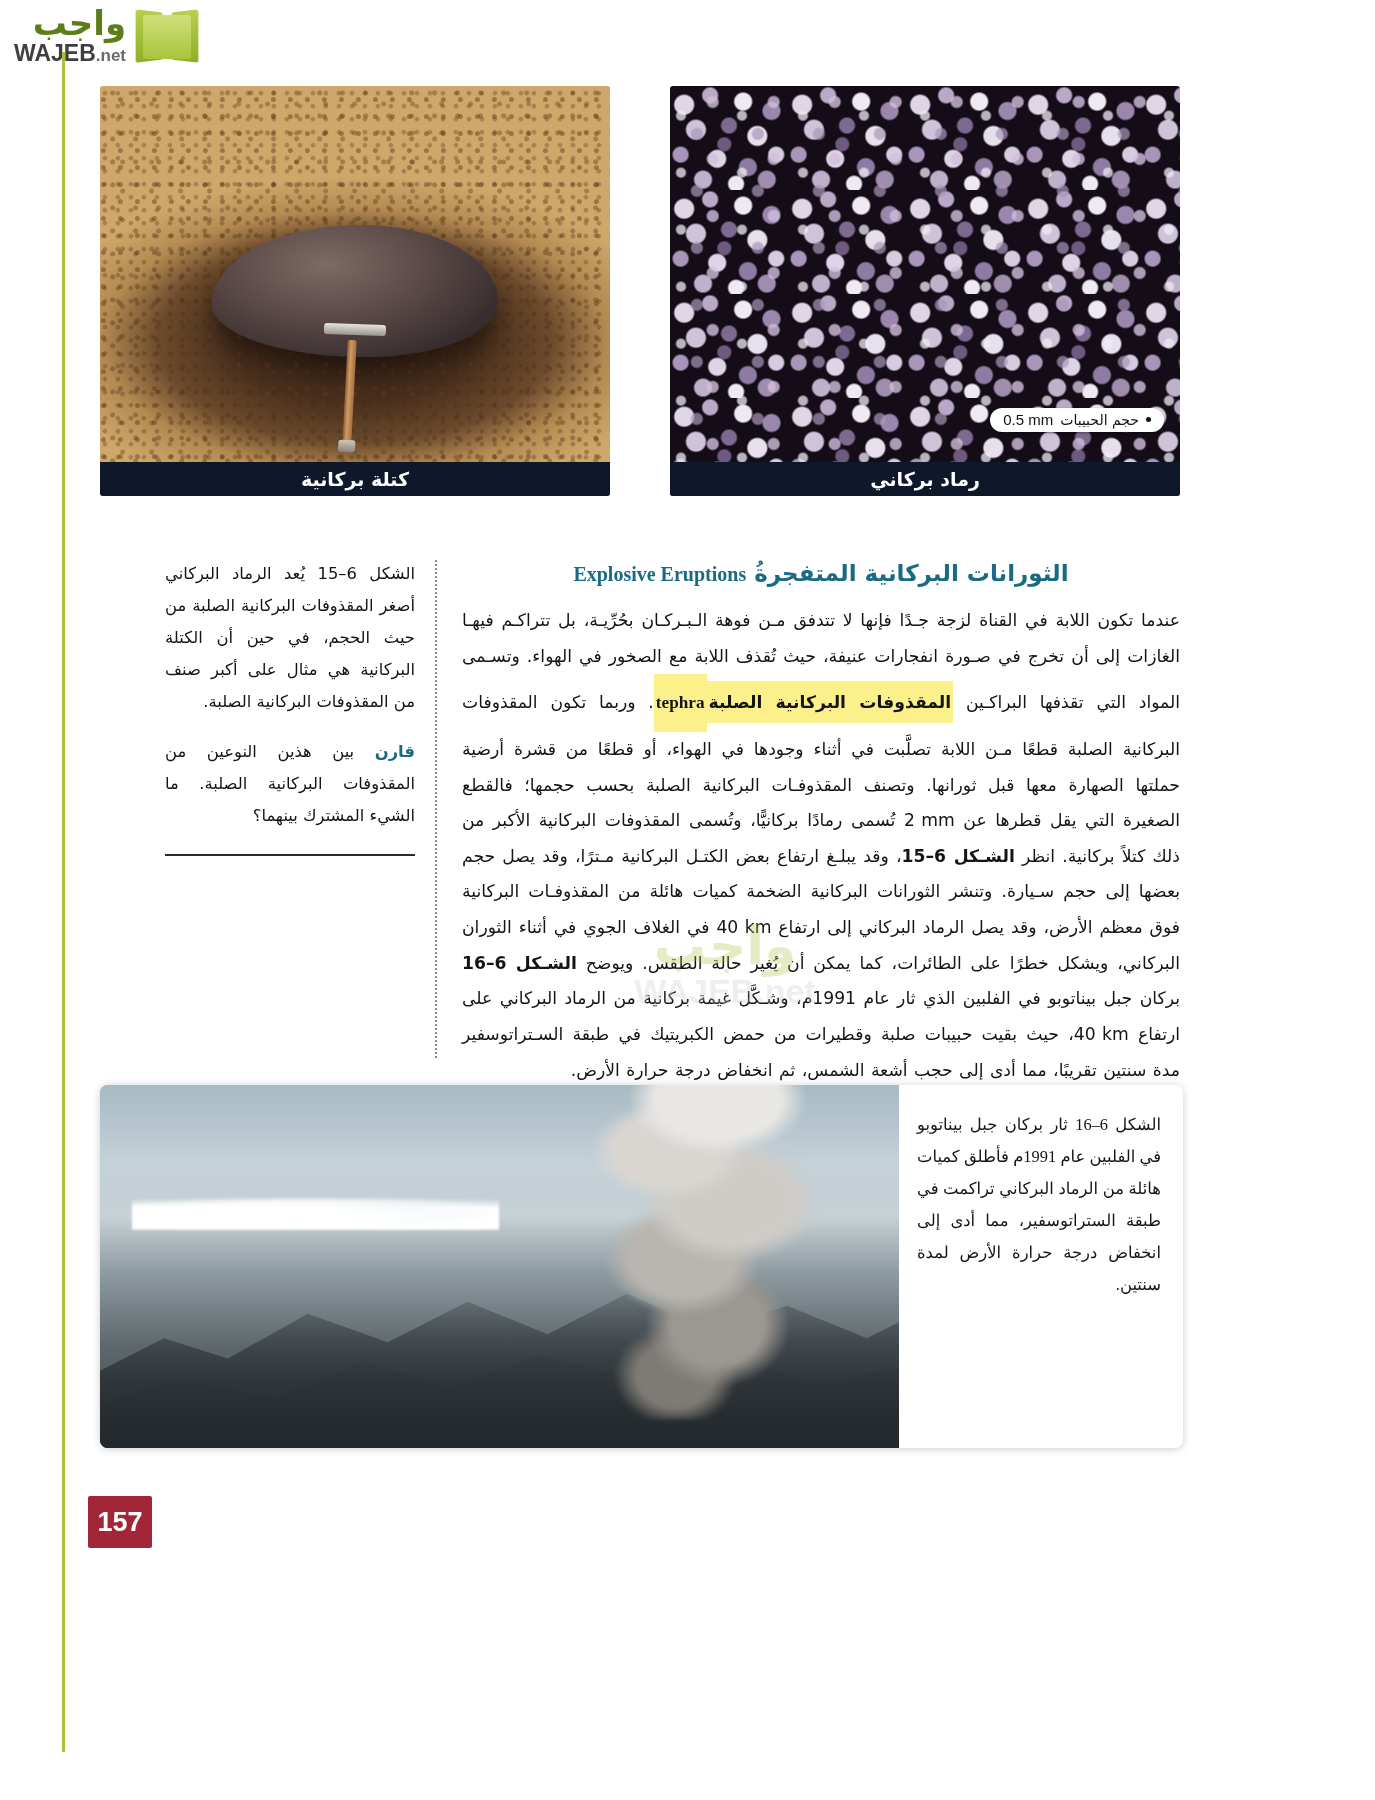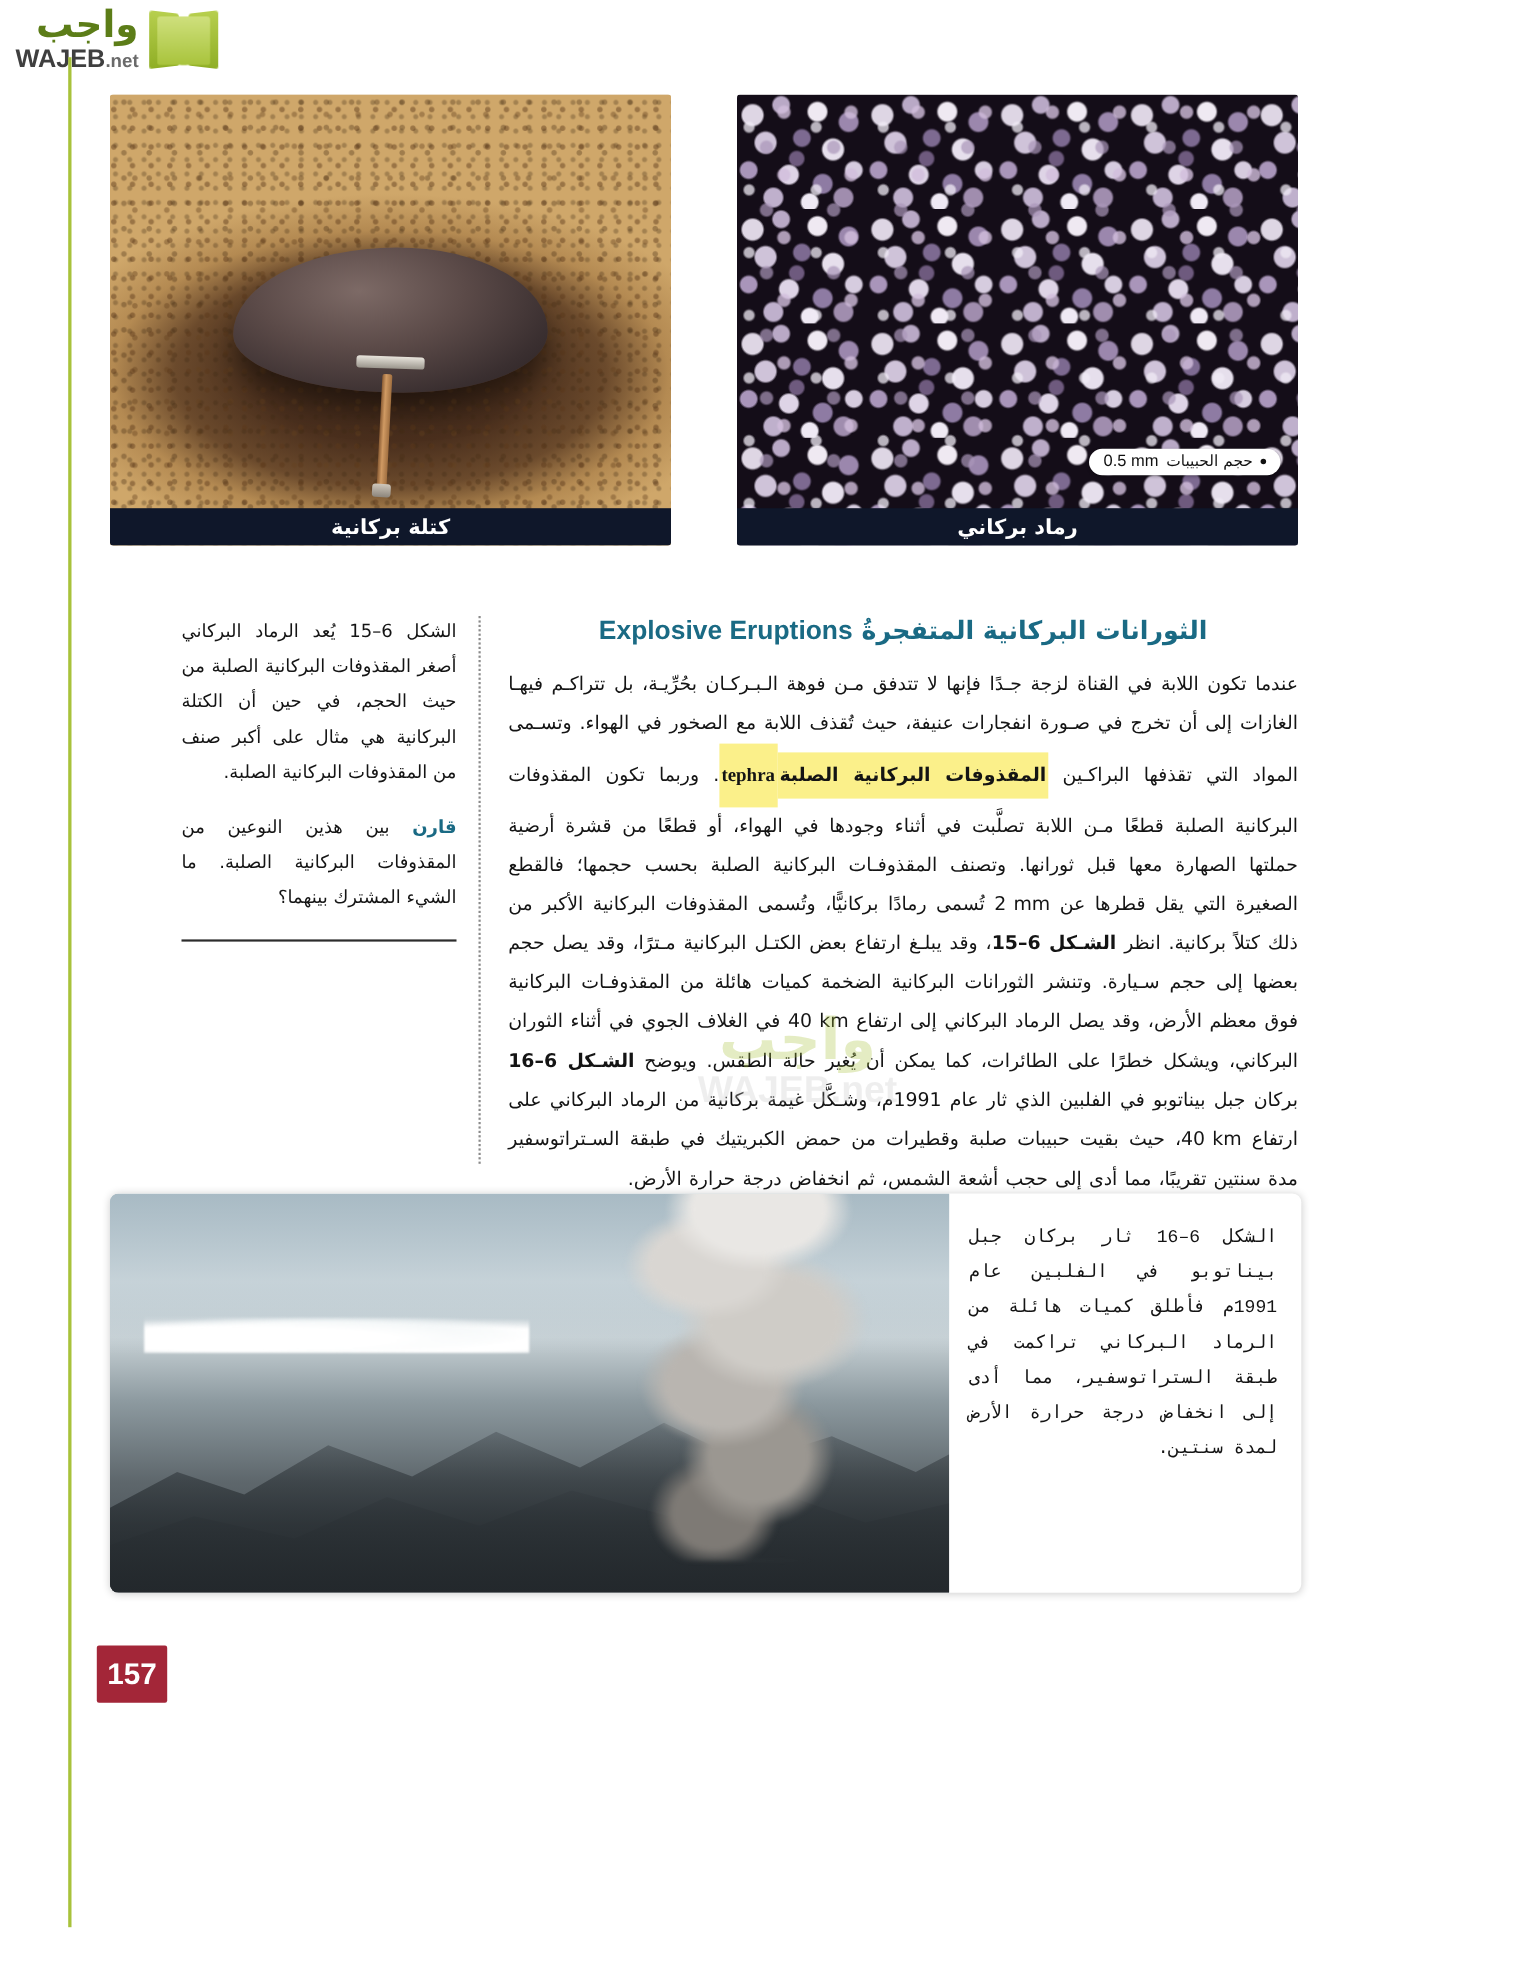--- a/index.html
+++ b/index.html
@@ -177,23 +177,23 @@
   .article-title {
     color: #1a6a84;
     font-family: "DejaVu Sans", sans-serif;
     font-size: 23px; font-weight: bold;
     text-align: center;
     margin: 0 0 14px 0;
     direction: rtl;
   }
   .article-title .en {
     direction: ltr;
-    font-family: Liberation Sans, sans-serif;
+    font-family: Liberation Serif, serif;
     font-weight: bold;
-    font-size: 24px;
+    font-size: 20px;
   }
   .body-text {
     font-family: "DejaVu Sans", sans-serif;
     font-size: 17.2px;
     line-height: 2.07;
     color: #141414;
     text-align: justify;
     text-align-last: right;
     direction: rtl;
     word-spacing: 1px;
@@ -245,23 +245,23 @@
     left: 100px; top: 1085px;
     width: 1083px; height: 363px;
     background: #ffffff;
     border-radius: 8px;
     box-shadow: 0 1px 8px rgba(0,0,0,.20);
     overflow: hidden;
     display: flex;
     direction: rtl;
   }
   #fig-bottom .fig-caption {
-    width: 320px;
+    width: 284px;
     padding: 24px 22px 20px 18px;
-    font-family: Liberation Mono, monospace;
+    font-family: Liberation Serif, serif;
     font-size: 16.4px;
     line-height: 1.95;
     color: #141414;
     text-align: justify;
     text-align-last: right;
     direction: rtl;
   }
   #fig-bottom .fig-photo {
     flex: 1;
     position: relative;

